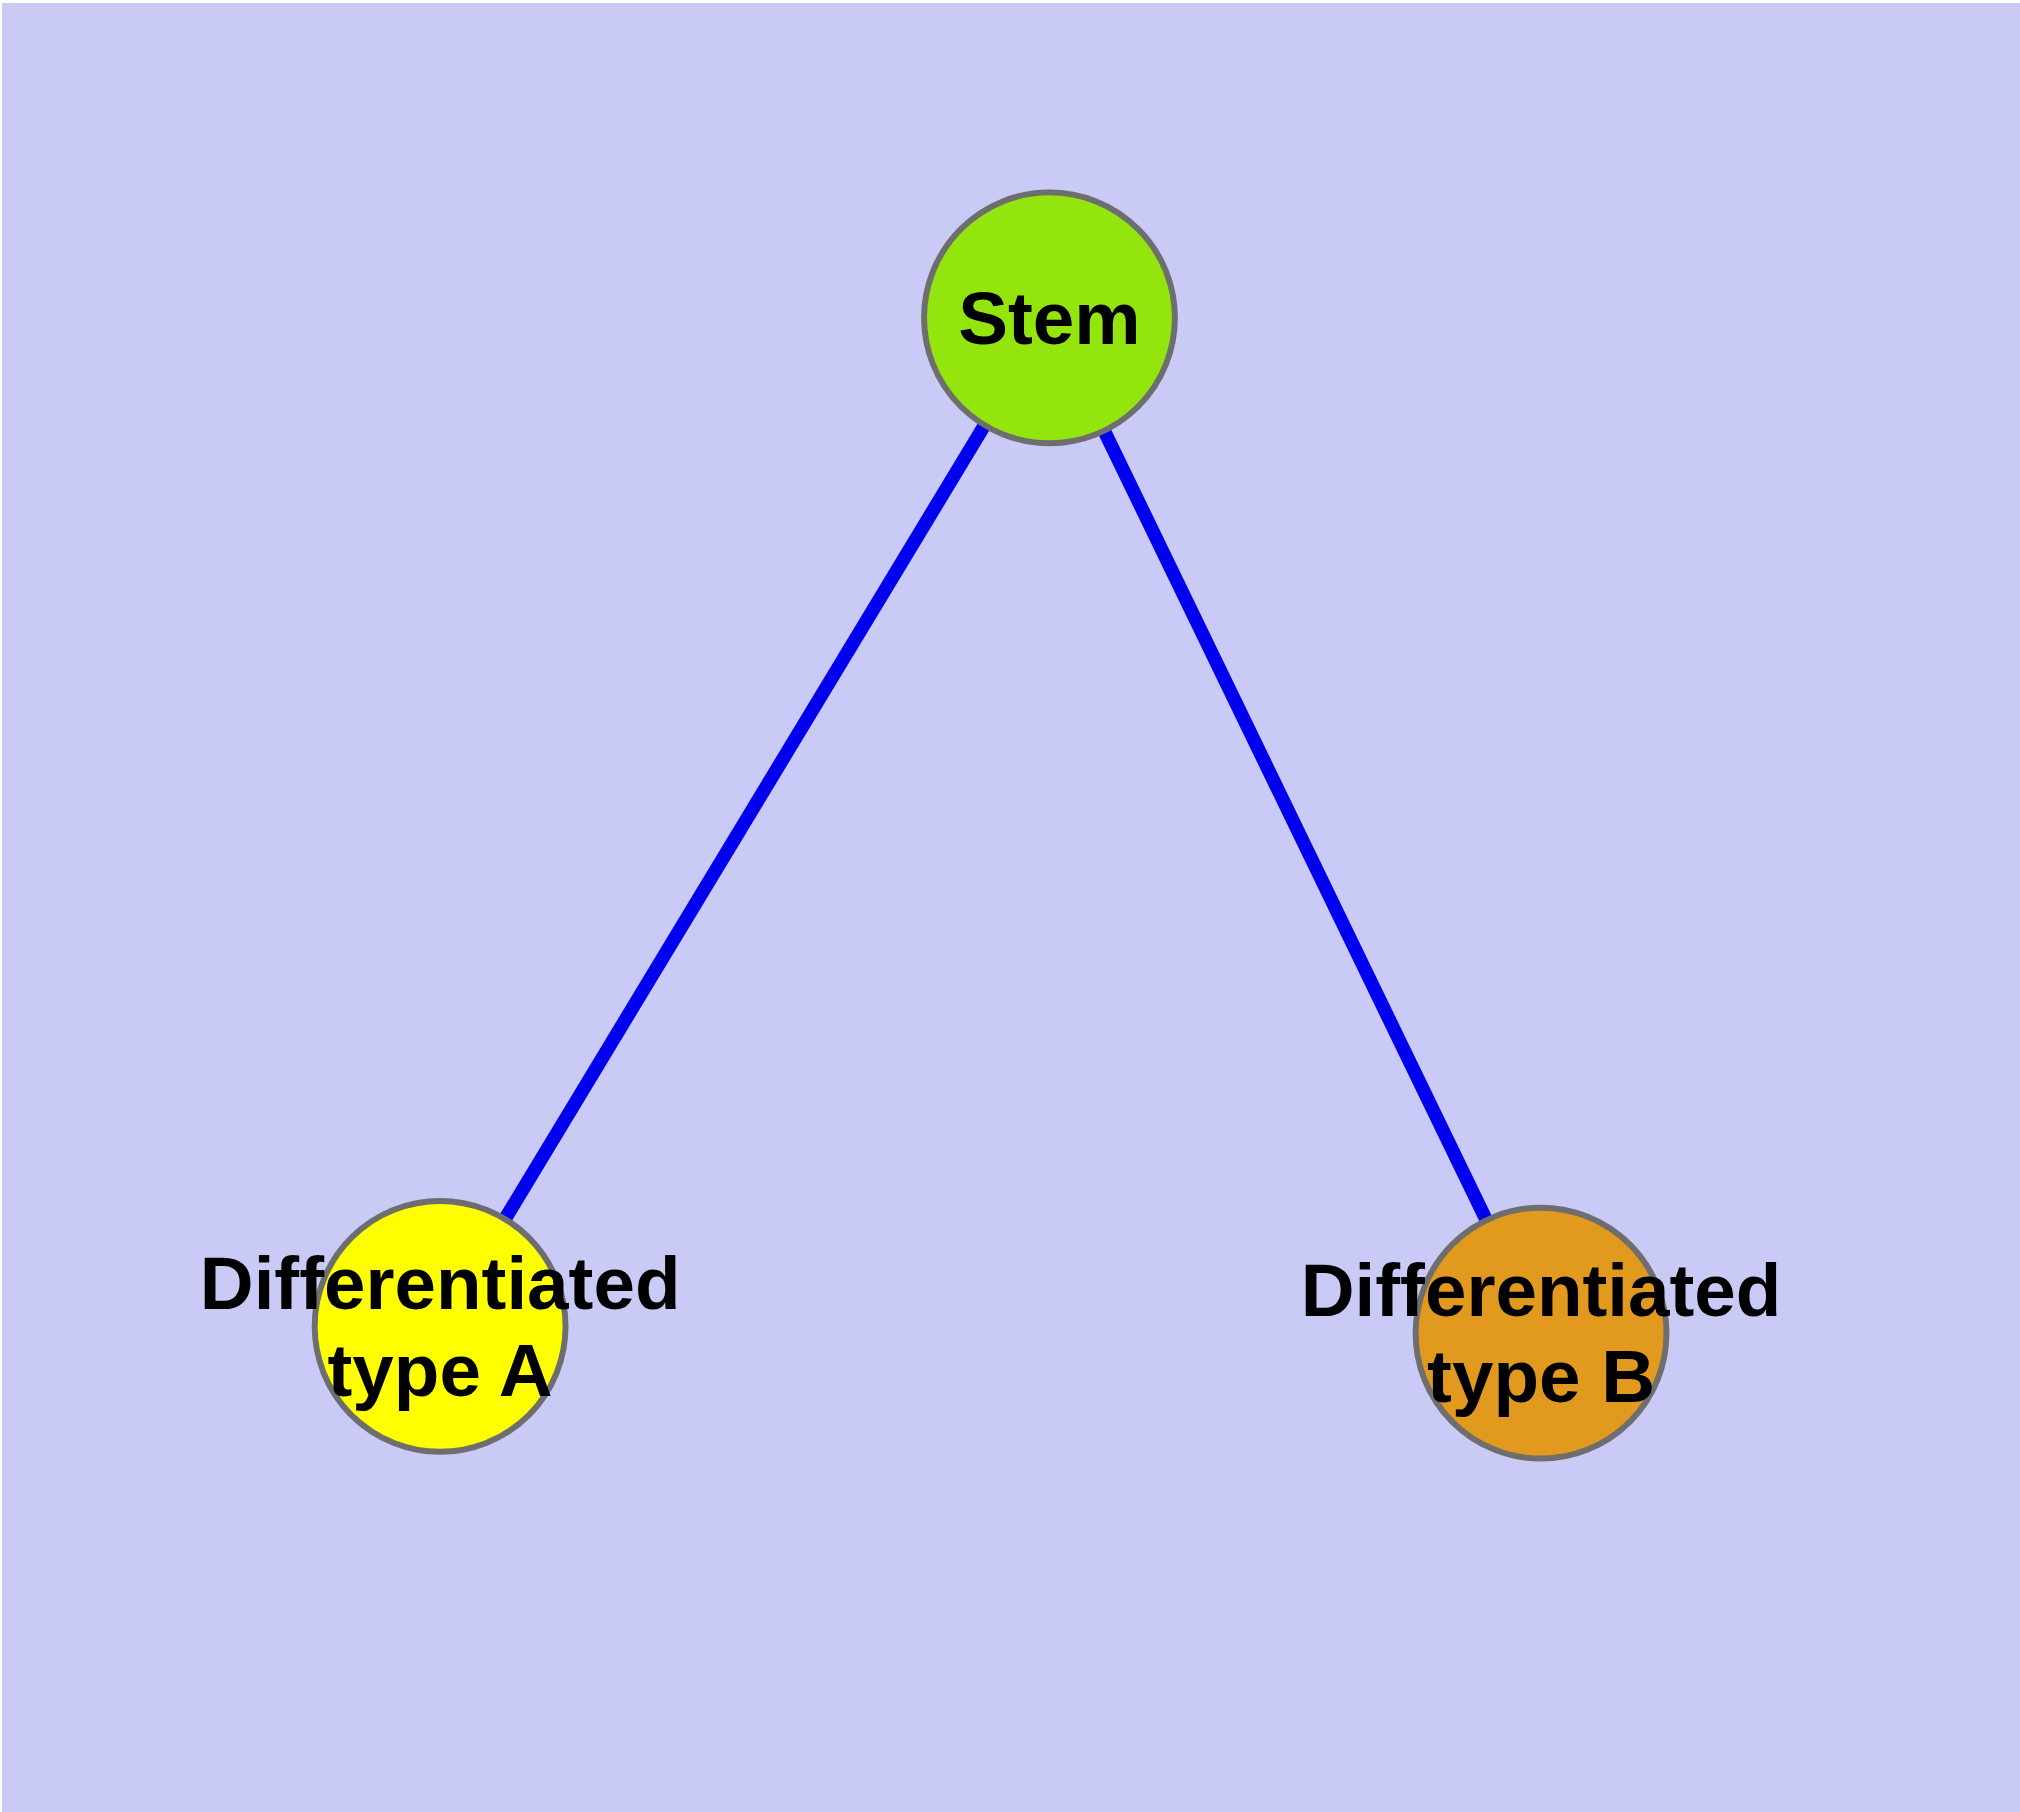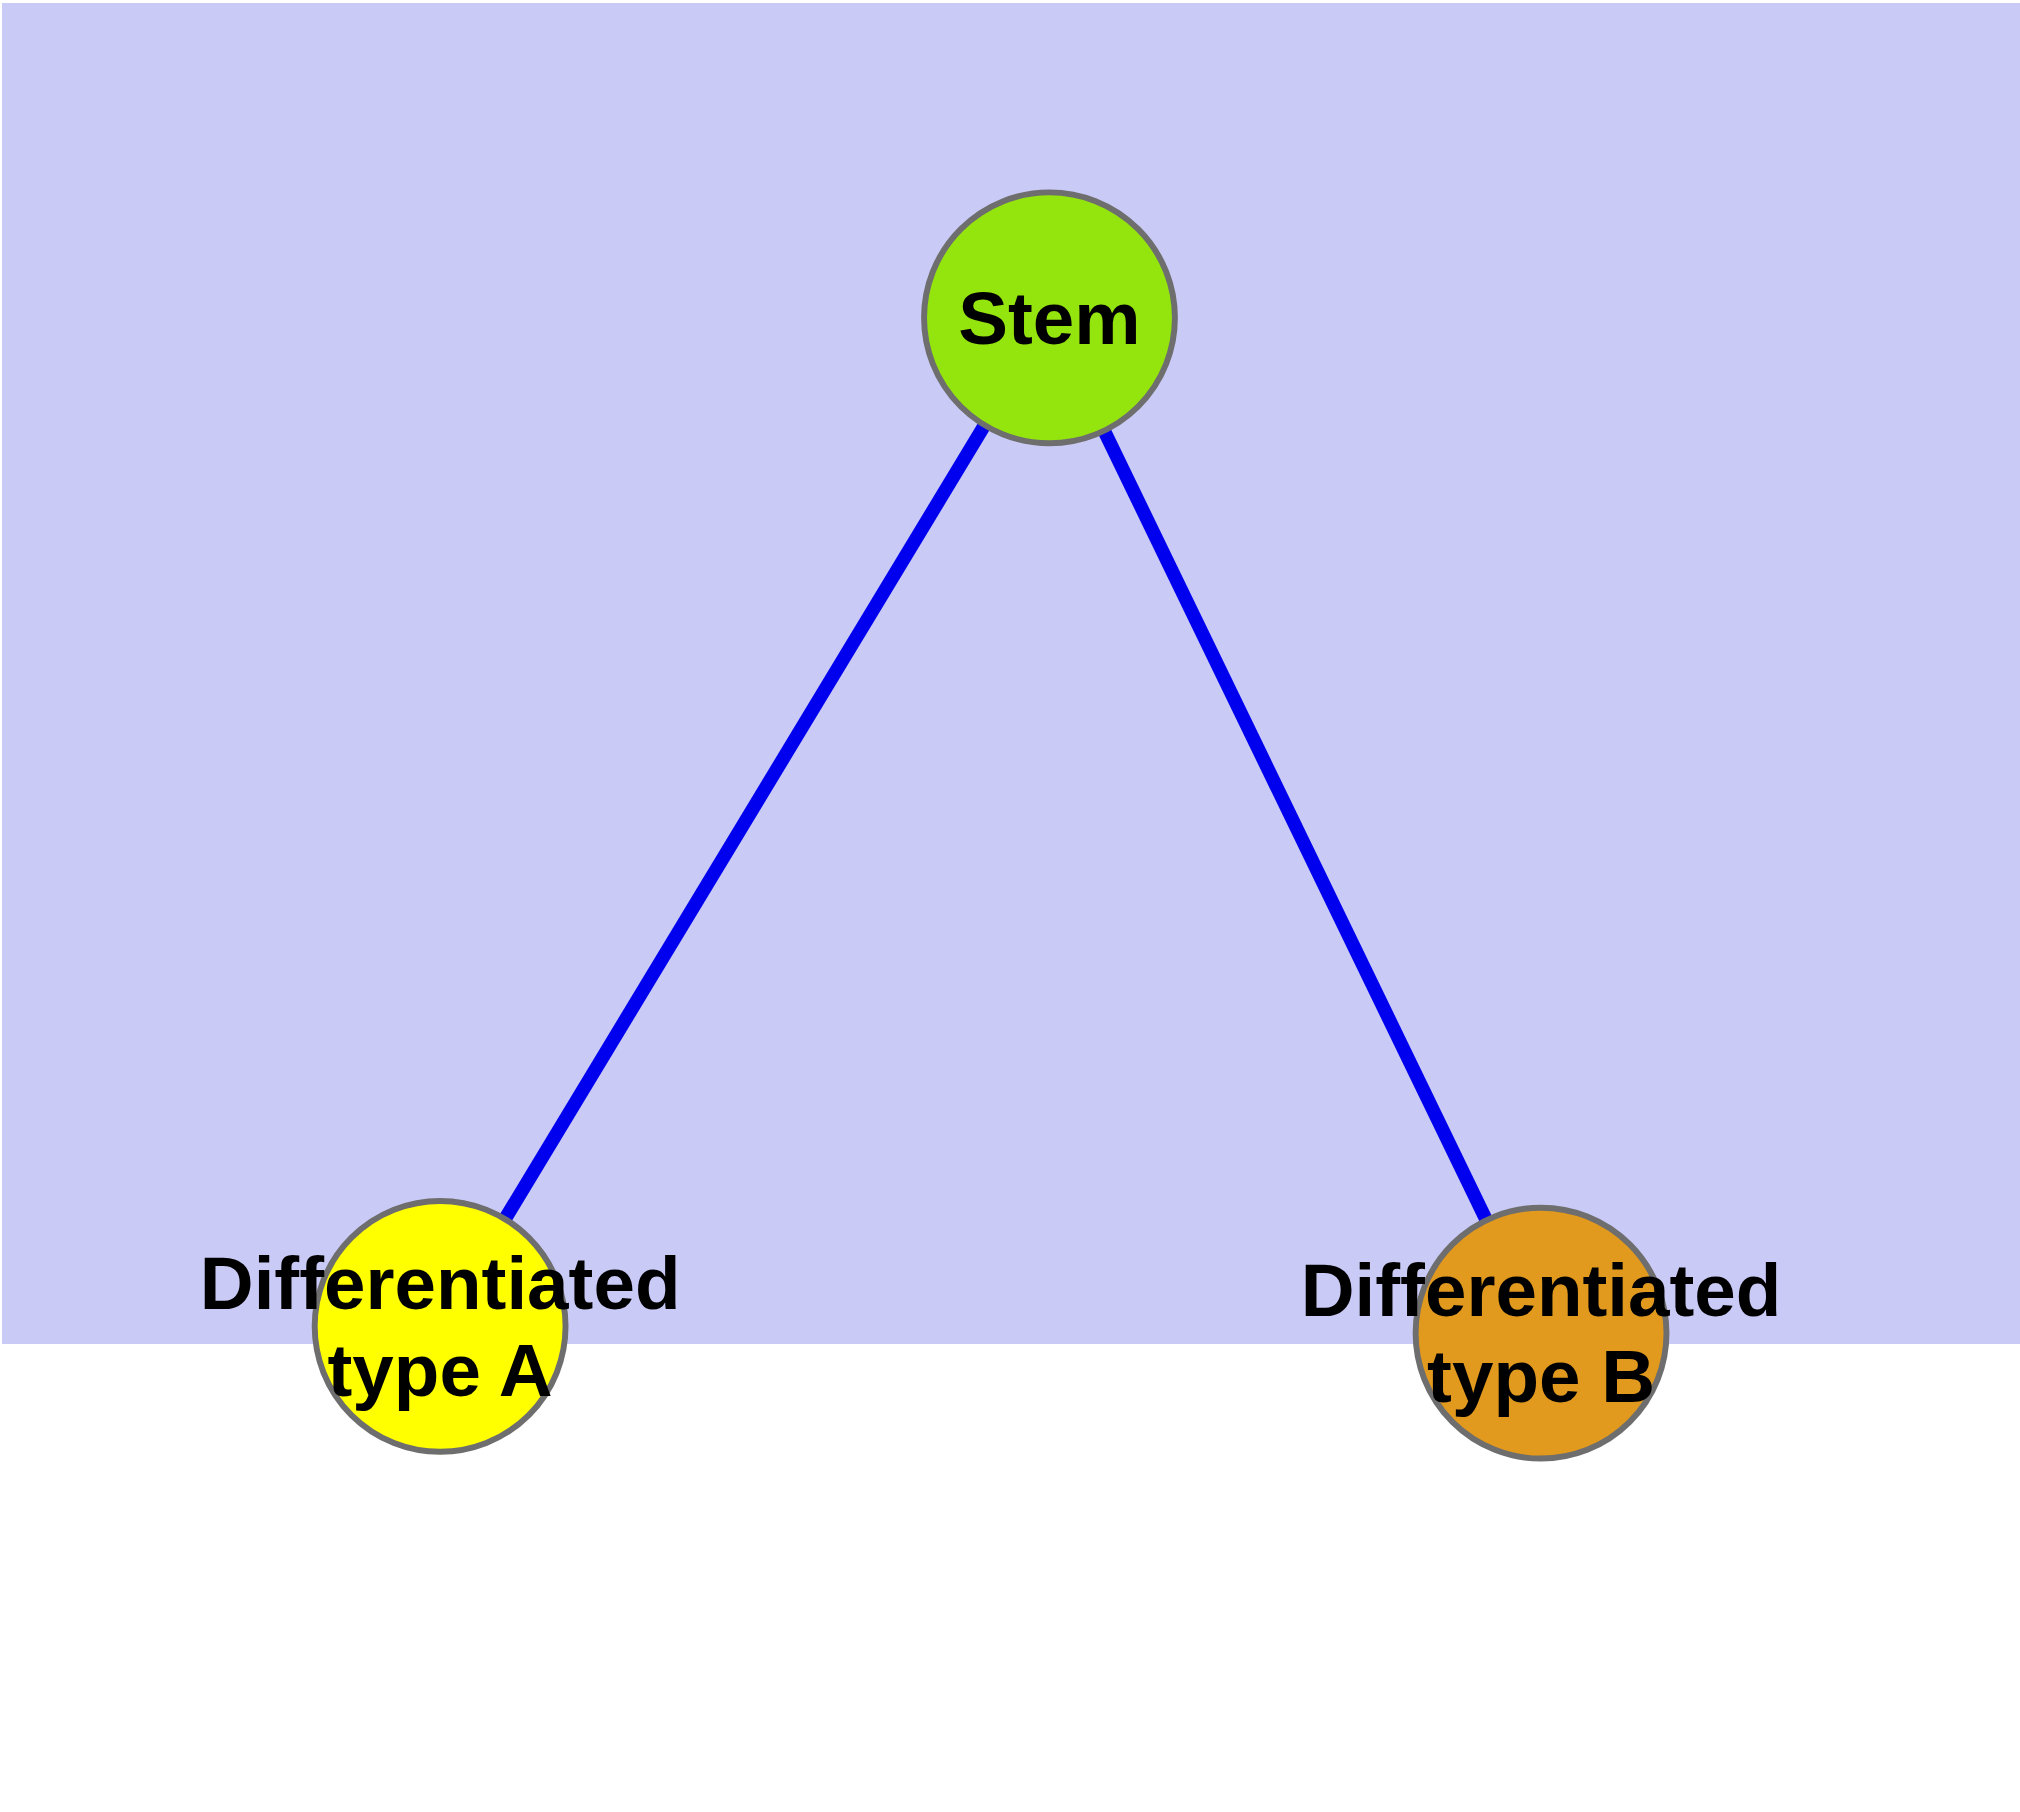--- a/index.html
+++ b/index.html
@@ -8,21 +8,21 @@
     background: #ffffff;
     width: 2021px;
     height: 1812px;
     overflow: hidden;
   }
   .stage {
     position: absolute;
     left: 0;
     top: 0;
     width: 2021px;
-    height: 1344px;
+    height: 1812px;
     background: #ffffff;
   }
   .bg-field {
     position: absolute;
     left: 1.7px;
     top: 3.4px;
     right: 0;
     bottom: 0;
   }
   svg.graph {

